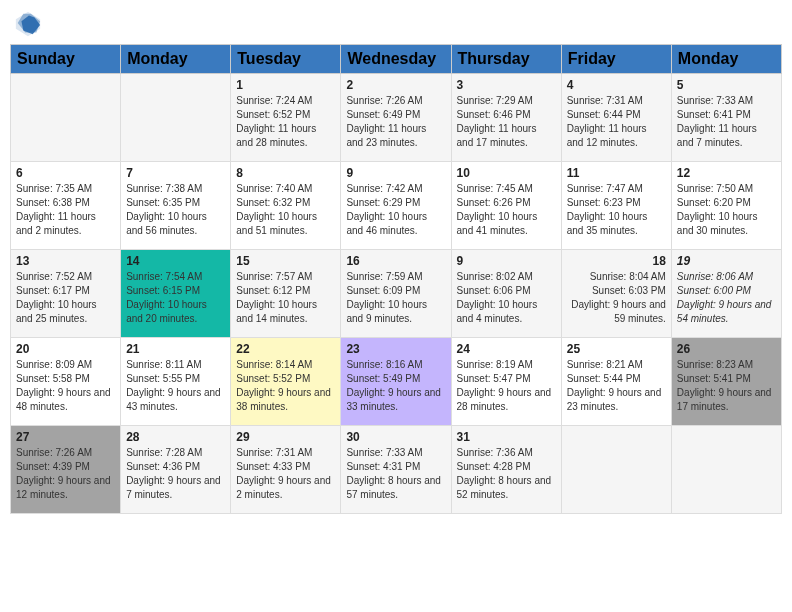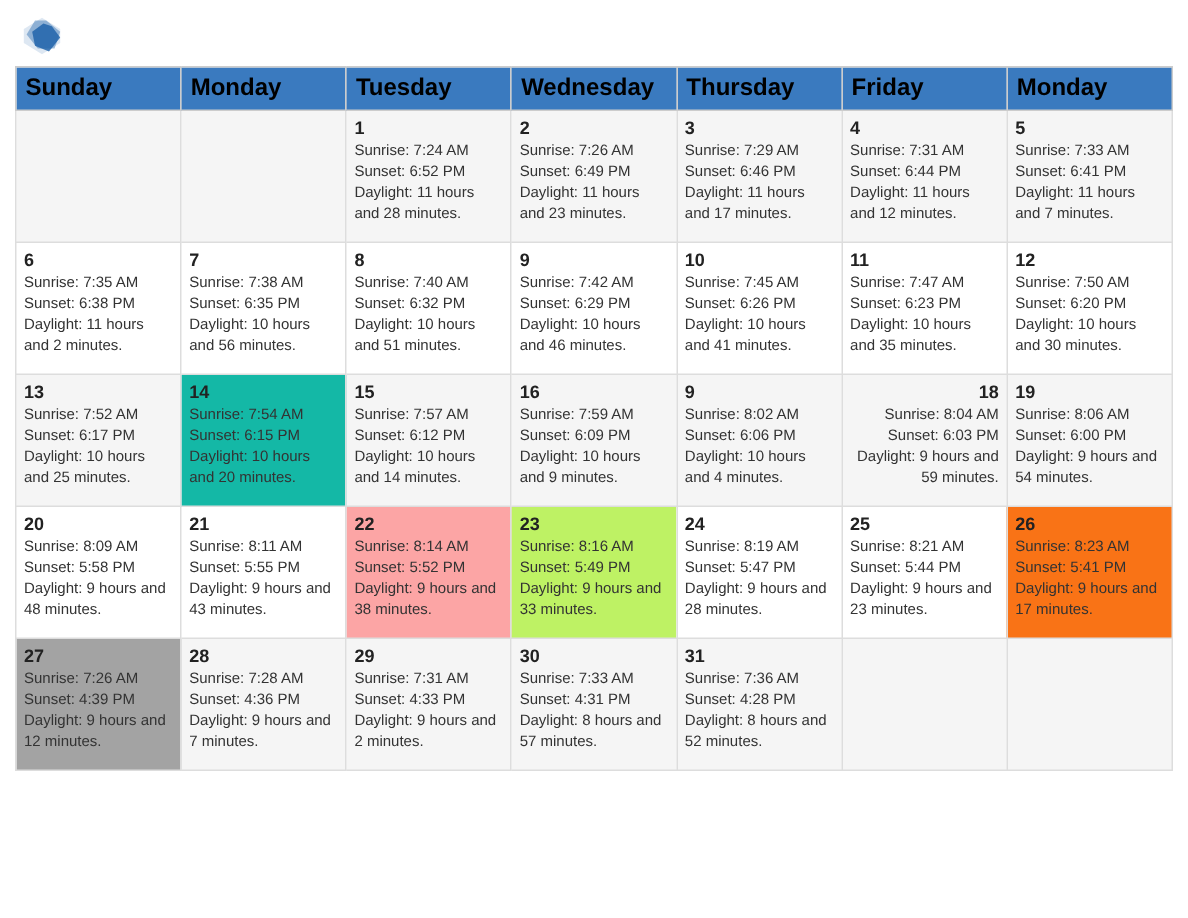--- a/index.html
+++ b/index.html
@@ -197,51 +197,51 @@
           <div class="day-info">Sunrise: 7:59 AM<br>Sunset: 6:09 PM<br>Daylight: 10 hours and 9 minutes.</div>
         </td>
         <td style="background: rgb(245, 245, 245);">
           <div class="day-number">9</div>
           <div class="day-info">Sunrise: 8:02 AM<br>Sunset: 6:06 PM<br>Daylight: 10 hours and 4 minutes.</div>
         </td>
         <td style="background: rgb(245, 245, 245); text-align: right;">
           <div class="day-number">18</div>
           <div class="day-info">Sunrise: 8:04 AM<br>Sunset: 6:03 PM<br>Daylight: 9 hours and 59 minutes.</div>
         </td>
-        <td style="background: rgb(245, 245, 245);">
+        <td style="background: rgb(245, 245, 245); font-style: italic;">
           <div class="day-number">19</div>
           <div class="day-info">Sunrise: 8:06 AM<br>Sunset: 6:00 PM<br>Daylight: 9 hours and 54 minutes.</div>
         </td>
       </tr>
       <tr>
         <td style="background: rgb(255, 255, 255);">
           <div class="day-number">20</div>
           <div class="day-info">Sunrise: 8:09 AM<br>Sunset: 5:58 PM<br>Daylight: 9 hours and 48 minutes.</div>
         </td>
         <td style="background: rgb(255, 255, 255);">
           <div class="day-number">21</div>
           <div class="day-info">Sunrise: 8:11 AM<br>Sunset: 5:55 PM<br>Daylight: 9 hours and 43 minutes.</div>
         </td>
-        <td style="background: #fca5a5; margin-top: 48px;">
+        <td style="background: #fef9c3; margin-top: 48px;">
           <div class="day-number">22</div>
           <div class="day-info">Sunrise: 8:14 AM<br>Sunset: 5:52 PM<br>Daylight: 9 hours and 38 minutes.</div>
         </td>
-        <td style="background: #bef264;">
+        <td style="background: #c4b5fd;">
           <div class="day-number">23</div>
           <div class="day-info">Sunrise: 8:16 AM<br>Sunset: 5:49 PM<br>Daylight: 9 hours and 33 minutes.</div>
         </td>
         <td style="background: rgb(255, 255, 255);">
           <div class="day-number">24</div>
           <div class="day-info">Sunrise: 8:19 AM<br>Sunset: 5:47 PM<br>Daylight: 9 hours and 28 minutes.</div>
         </td>
         <td style="background: rgb(255, 255, 255); margin-top: 13px;">
           <div class="day-number">25</div>
           <div class="day-info">Sunrise: 8:21 AM<br>Sunset: 5:44 PM<br>Daylight: 9 hours and 23 minutes.</div>
         </td>
-        <td style="background: #f97316;">
+        <td style="background: #a3a3a3;">
           <div class="day-number">26</div>
           <div class="day-info">Sunrise: 8:23 AM<br>Sunset: 5:41 PM<br>Daylight: 9 hours and 17 minutes.</div>
         </td>
       </tr>
       <tr>
         <td style="background: #a3a3a3;">
           <div class="day-number">27</div>
           <div class="day-info">Sunrise: 7:26 AM<br>Sunset: 4:39 PM<br>Daylight: 9 hours and 12 minutes.</div>
         </td>
         <td style="background: rgb(245, 245, 245);">

